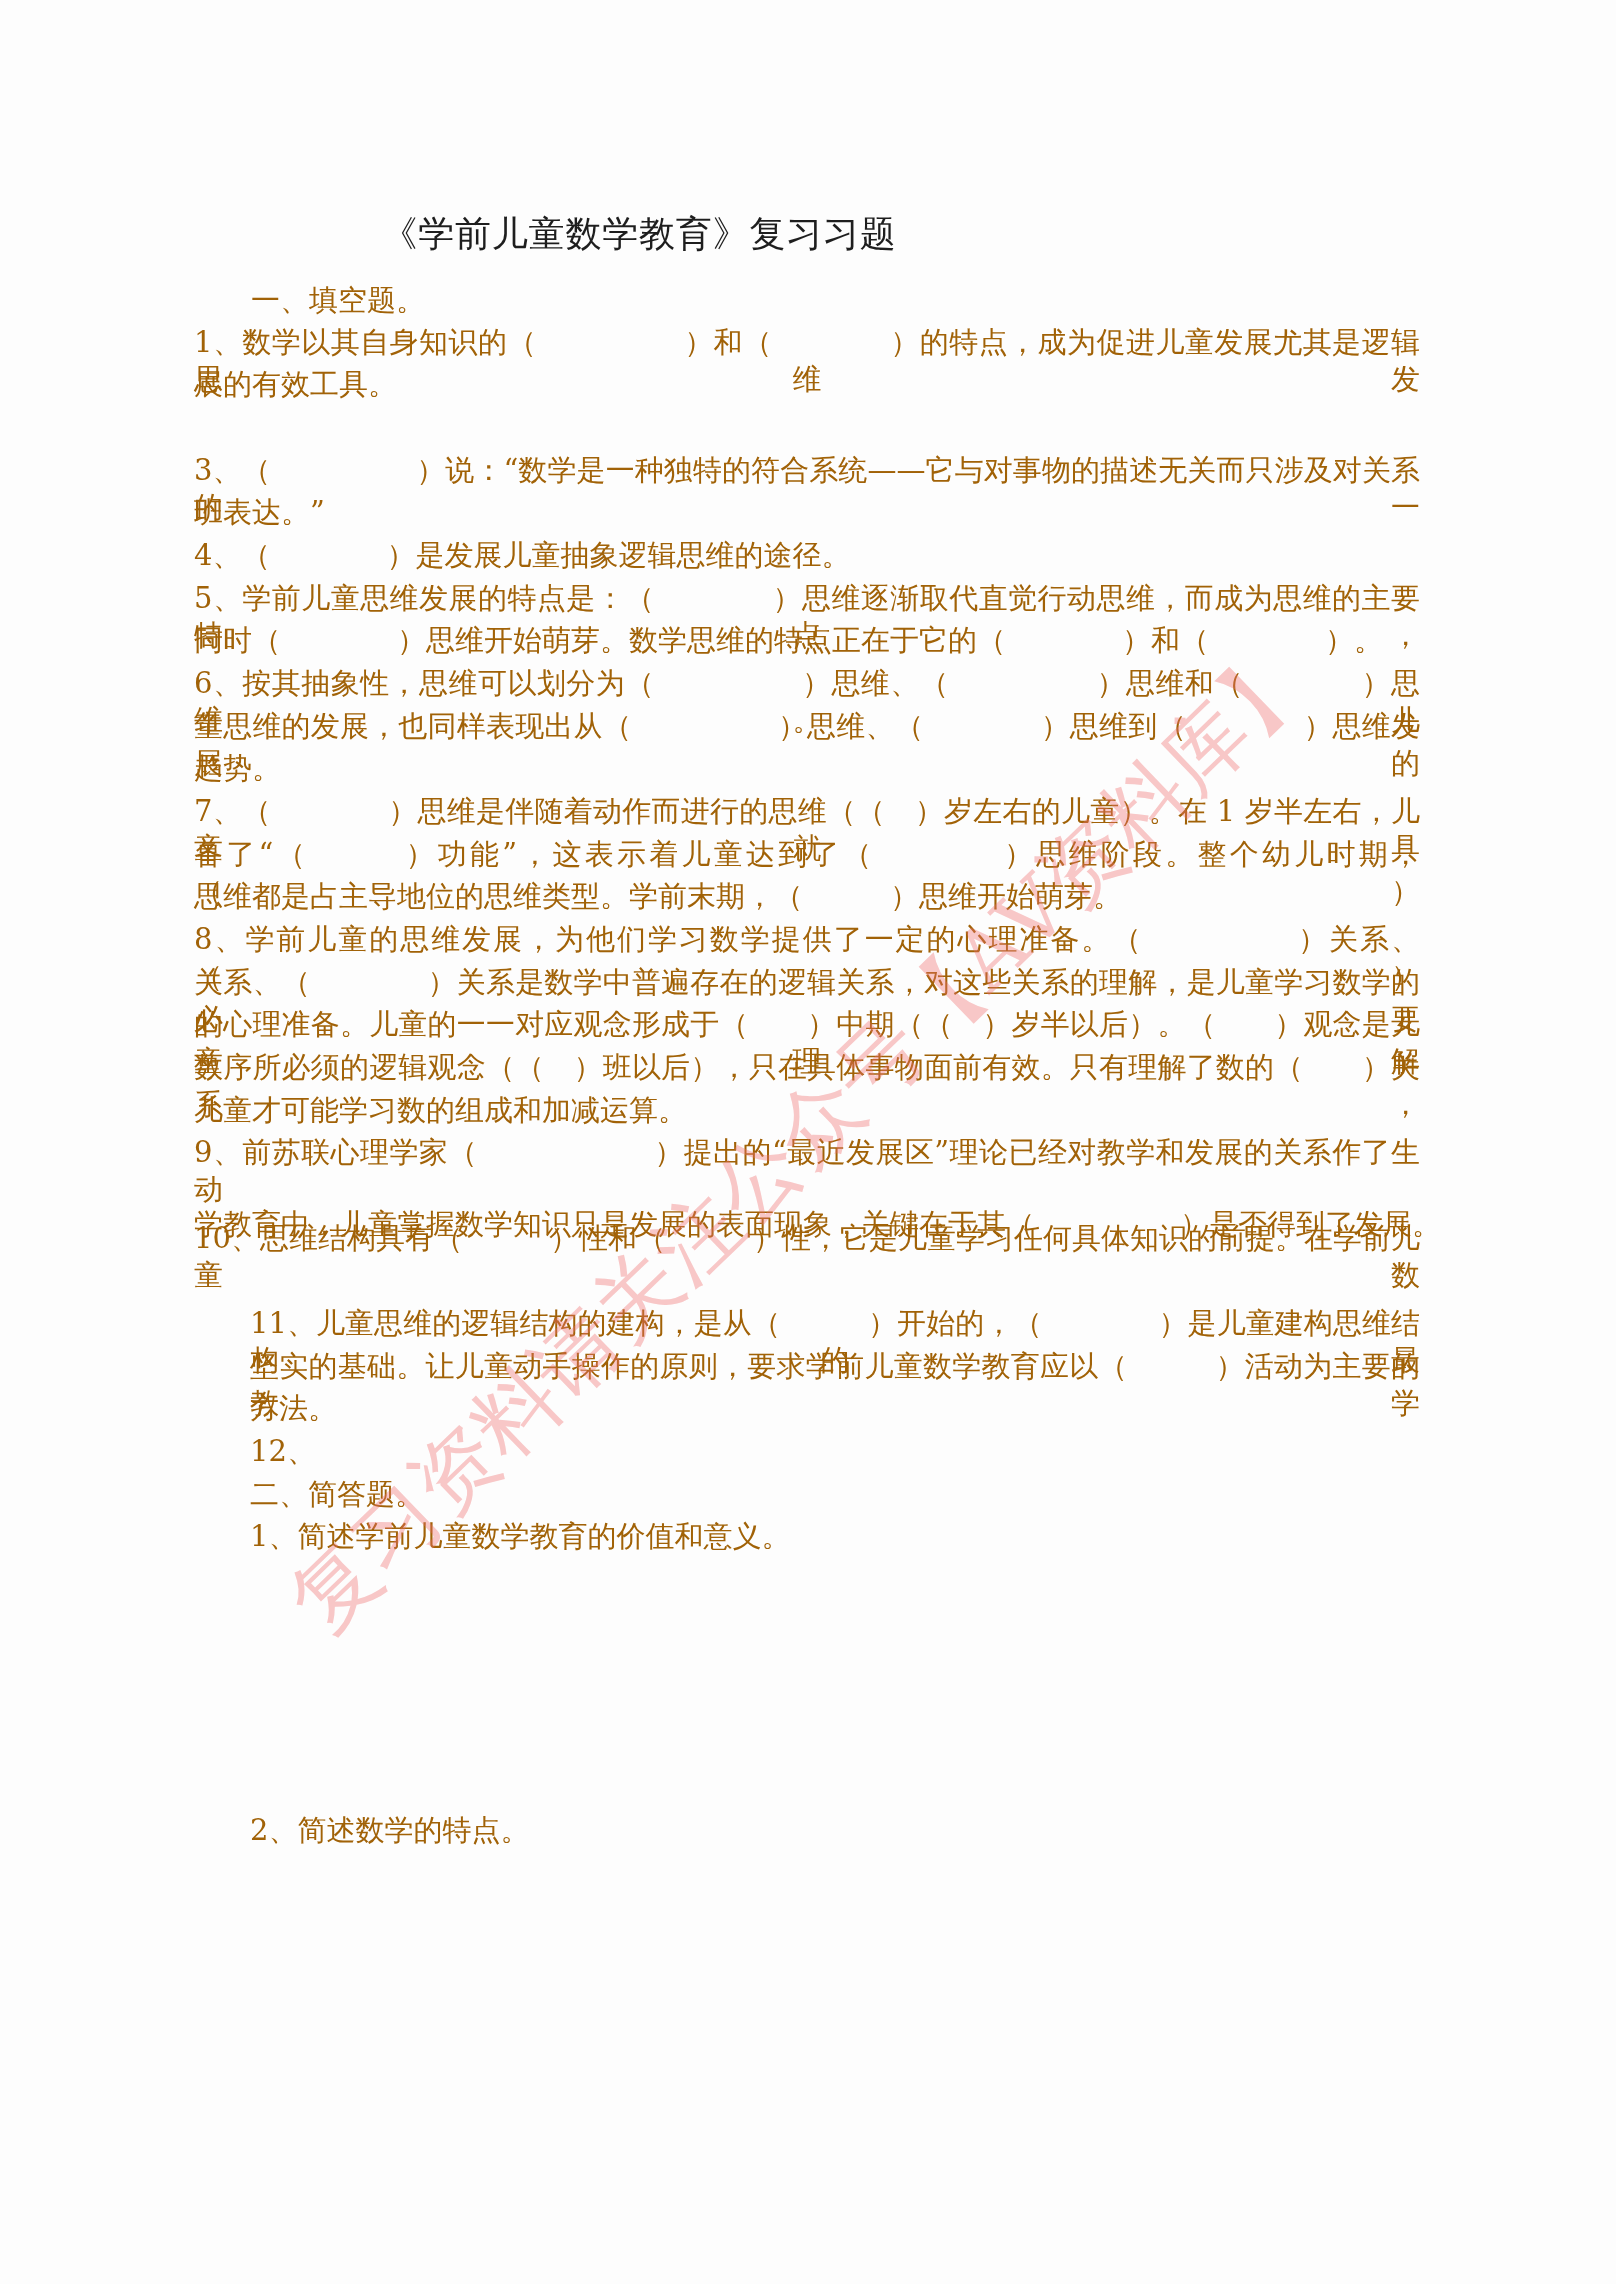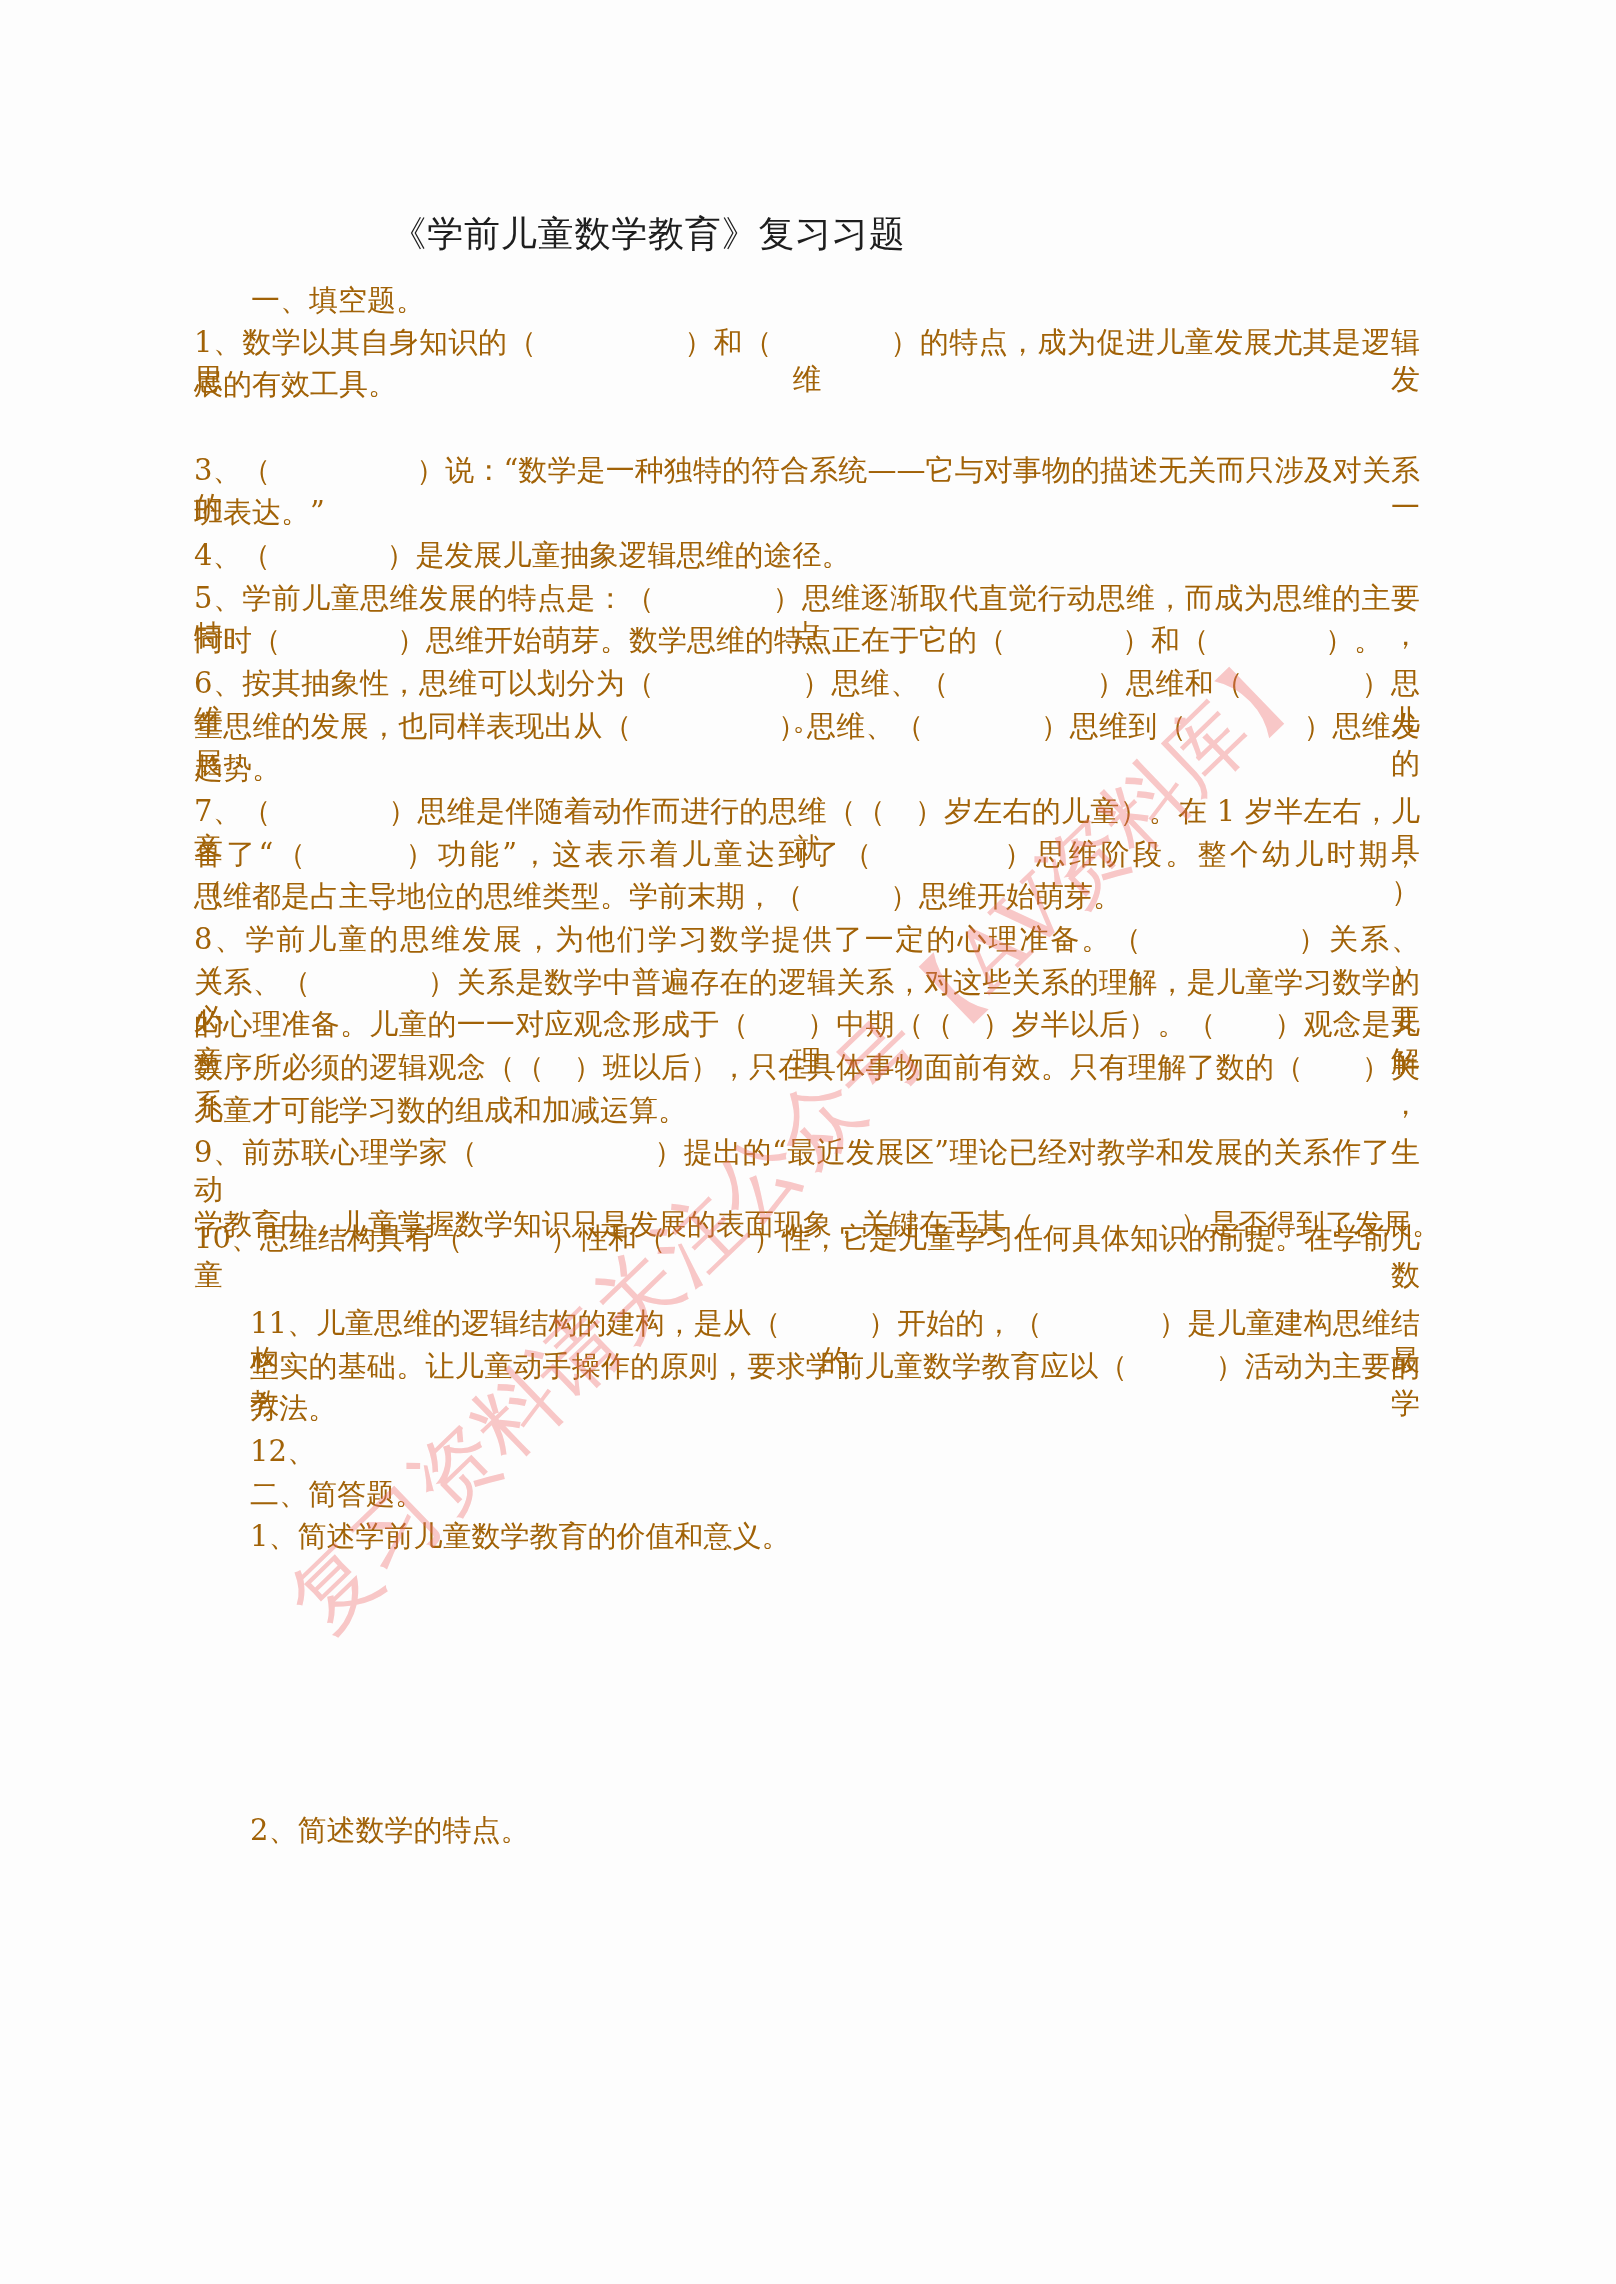--- a/index.html
+++ b/index.html
@@ -1,20 +1,20 @@
 <!DOCTYPE html>
 <html style="font-size:12.4px"><head>
 <meta charset="utf-8">
 <style>
   html, body { margin: 0; padding: 0; background: #ffffff; }
   body { width: 1616px; height: 2284px; position: relative; overflow: hidden;
          font-family: "DejaVu Serif", "Liberation Serif", serif; color: #1a1a1a; }
   .page { position: absolute; left: 0; top: 0; width: 1616px; height: 2284px; background: #fdfdfd; }
   .title { position: absolute; left: 0; width: 1278px; top: 214px; text-align: center;
-           font-size: 36px; line-height: 40px; letter-spacing: 0.8px; color: #1e1e1e; white-space: pre; margin-left: 9px; }
+           font-size: 36px; line-height: 40px; letter-spacing: 0.8px; color: #1e1e1e; white-space: pre; }
   .line { position: absolute; height: 37px; line-height: 37px; font-size: 29px; white-space: pre;
           color: #a16207; }
   .line.full { left: 194px; width: 1226px; text-align: justify; text-align-last: justify; white-space: normal; }
   .line.full.ind { left: 250px; width: 1170px; }
   .line.part { left: 194px; }
   .line.part.ind { left: 250px; }
   .watermark { position: absolute; left: 791px; top: 1148px; width: 0; height: 0; pointer-events: none; }
   .watermark span { position: absolute; left: -675px; top: -47px; width: 1350px; text-align: center;
                     font-size: 84px; line-height: 93px; color: rgba(240, 110, 110, 0.38);
                     transform: rotate(-44deg); transform-origin: 675px 47px; white-space: nowrap;

